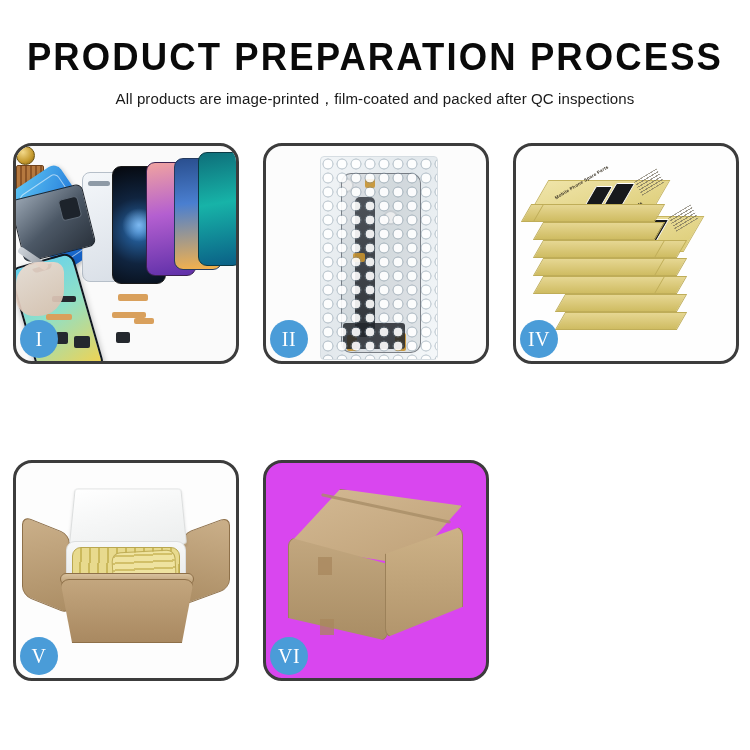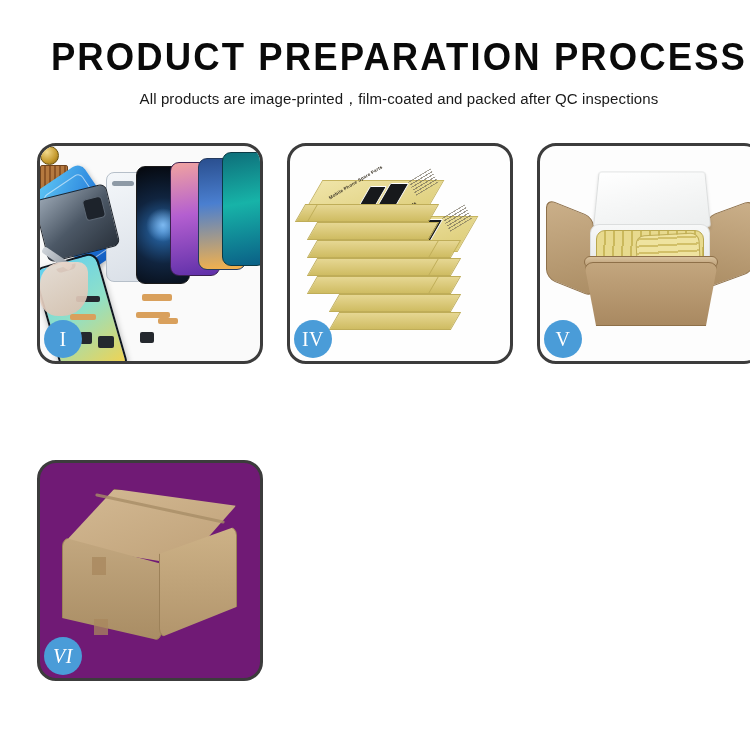--- a/index.html
+++ b/index.html
@@ -2,21 +2,21 @@
 <html><head>
 <meta charset="utf-8">
 <style>
   html,body{margin:0;padding:0;}
   body{
     width:750px;height:750px;
     background:#ffffff;
     font-family:"Liberation Sans",sans-serif;
     overflow:hidden;
   }
-  .page{position:relative;width:600px;height:750px;margin-left:24px;}
+  .page{position:relative;width:600px;height:750px;}
 
   
   .header{position:absolute;left:0;top:0;width:750px;}
   .title{
     text-align:center;
     margin:0;
     padding-top:38px;
     font-size:38px;
     font-weight:700;
     letter-spacing:2.2px;
@@ -311,21 +311,21 @@
     border:1px solid #8e7049;
     transform:skewY(-20deg);
   }
   .p5 .rim{
     left:44px;top:110px;width:132px;height:10px;
     background:linear-gradient(180deg,#d8c19d,#b89a72);
     border:1px solid #8e7049;
   }
 
   
-  .p6{background:#701a75;font-style:italic;}
+  .p6{background:#d946ef;}
   .p6 .top{
     left:22px;top:26px;width:172px;height:74px;
     background:linear-gradient(160deg,#d3b993,#bfa178);
     border:1px solid #9c8159;
     clip-path:polygon(30% 0,100% 22%,70% 100%,0 74%);
   }
   .p6 .seam{
     left:54px;top:44px;width:132px;height:3px;background:#a88d66;
     transform:rotate(12deg);opacity:.8;
   }
@@ -374,20 +374,35 @@
         <div class="flex" style="left:96px;top:166px;width:34px;height:6px;"></div>
         <div class="flex" style="left:30px;top:168px;width:26px;height:6px;"></div>
         <div class="flex" style="left:118px;top:172px;width:20px;height:6px;"></div>
         <div class="chassis"></div>
         <div class="tool"></div>
         <div class="hand"></div>
       </div>
       <div class="badge">I</div>
     </div>
 
+    <div class="panel p2">
+      <div class="stage">
+        <div class="ph bag">
+          <div class="screen"></div>
+          <div class="flexpart"></div>
+          <div class="conn" style="left:44px;top:22px;width:10px;height:9px;"></div>
+          <div class="conn" style="left:32px;top:96px;width:12px;height:9px;"></div>
+          <div class="conn" style="left:26px;top:178px;width:10px;height:16px;"></div>
+          <div class="conn" style="left:74px;top:176px;width:11px;height:18px;"></div>
+          <div class="blob" style="left:22px;top:166px;width:62px;height:26px;"></div>
+          <div class="bubbles"></div>
+        </div>
+      </div>
+      <div class="badge">II</div>
+    </div>
 
 
     <div class="panel p4">
       <div class="stage">
 
         <div class="stackbox" style="left:22px;top:34px;">
           <div class="sb-top"></div>
           <div class="sb-label" style="left:16px;top:16px;">Mobile Phone Spare Parts</div>
           <div class="sb-img" style="left:52px;top:6px;width:15px;height:19px;transform:skewX(-30deg);"></div>
           <div class="sb-img" style="left:72px;top:3px;width:17px;height:20px;transform:skewX(-30deg);"></div>

